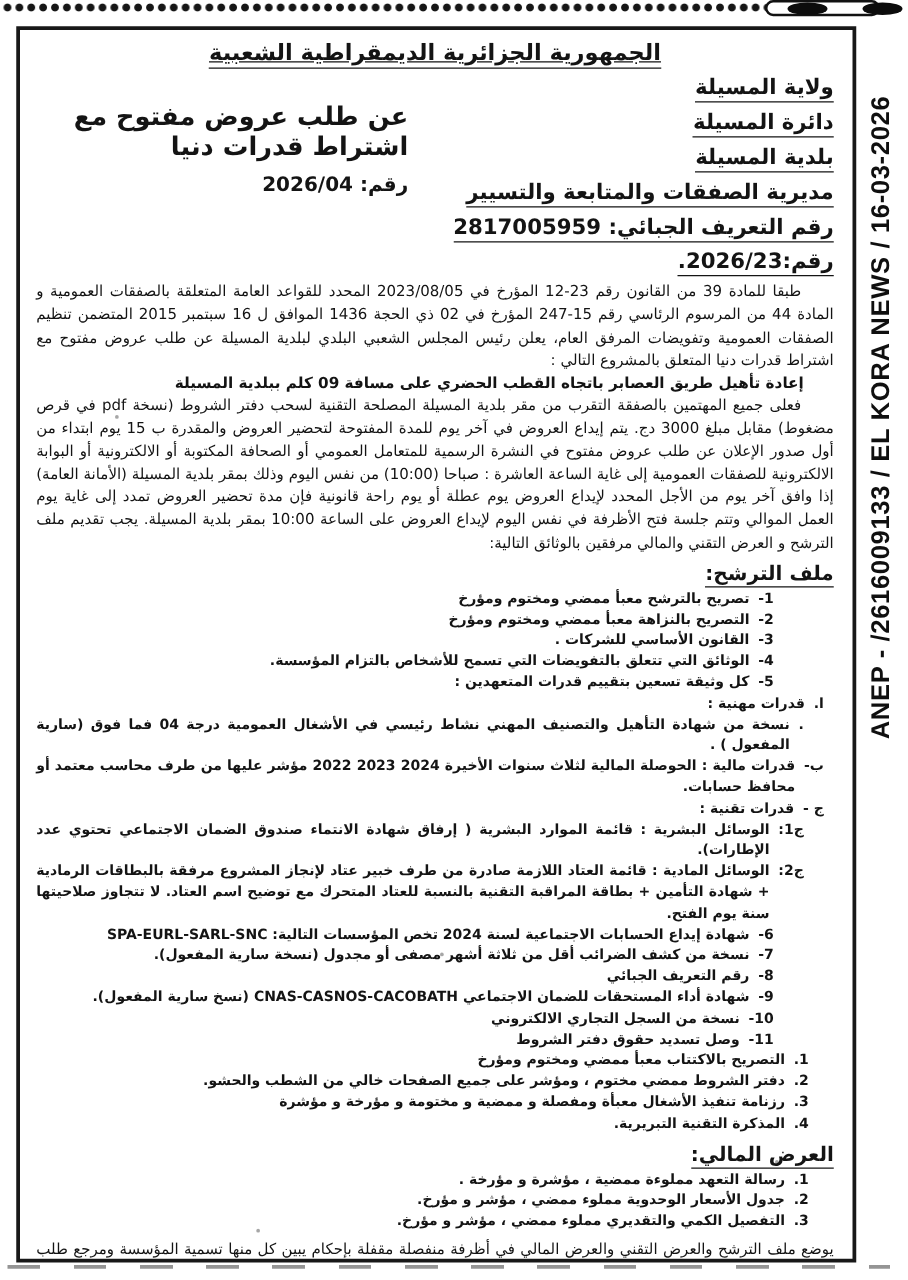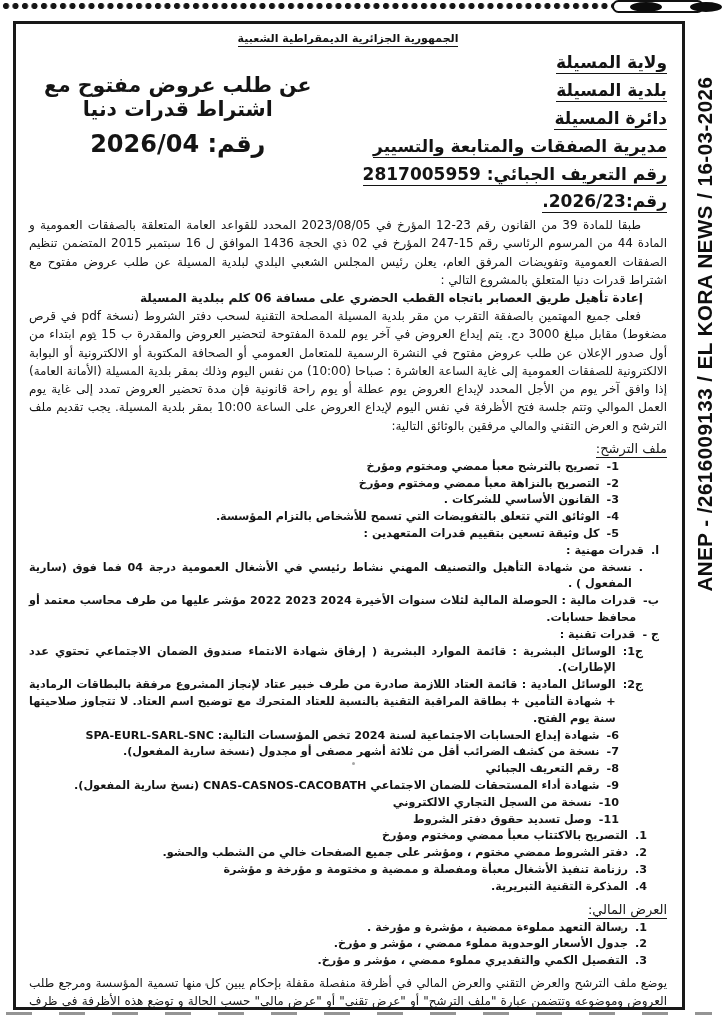--- a/index.html
+++ b/index.html
@@ -37,34 +37,34 @@
     font-family:"Liberation Sans", sans-serif;font-weight:bold;
     font-size:20.5px;letter-spacing:.5px;color:#0f0f0f;
   }
 
   
   .frame{
     position:absolute;left:13px;top:21px;width:672px;height:989px;
     border:3.5px solid #181818;box-sizing:border-box;
     padding:6px 15px 0 13px;direction:rtl;overflow:hidden;
   }
-  .republic{text-align:center;font-size:11px;font-weight:bold;margin:2px 0 4px;}
+  .republic{text-align:center;font-size:18px;font-weight:bold;margin:2px 0 4px;text-decoration:underline;}
   .u{border-bottom:1.8px solid #141414;padding-bottom:1px;}
   .head-row{display:flex;}
   .authority{font-size:17px;font-weight:bold;line-height:1.64;text-align:right;flex:none;}
-  .title-wrap{flex:1;text-align:center;padding-top:24px;padding-right:36px;}
+  .title-wrap{flex:1;padding-top:24px;padding-right:36px;}
   .notice-title{font-size:20.5px;font-weight:bold;}
-  .notice-number{font-size:24px;font-weight:bold;margin-top:9px;}
+  .notice-number{font-size:16px;font-weight:bold;margin-top:9px;}
 
   p.body{font-size:12px;font-weight:normal;line-height:1.52;text-align:justify;margin:0;}
   .indent{text-indent:26px;}
   .mt{margin-top:7px;}
   .project{font-size:12.2px;font-weight:bold;margin:2px 0;text-indent:24px;}
 
-  .sec-heading{font-size:13px;font-weight:normal;margin:6px 0 3px;}
+  .sec-heading{font-size:16px;font-weight:bold;margin:6px 0 3px;}
   .li{display:flex;font-size:11.2px;font-weight:bold;line-height:1.5;text-align:justify;}
   .li .num{flex:none;margin-left:7px;}
   .ind48{padding-right:48px;}
   .ind24{padding-right:24px;}
   .ind20{padding-right:20px;}
   .ind8{padding-right:8px;}
 </style>
 </head>
 <body>
 
@@ -84,35 +84,35 @@
 
 <div class="frame">
 
   <div class="republic">
     <span class="u">الجمهورية الجزائرية الديمقراطية الشعبية</span>
   </div>
 
   <div class="head-row">
     <div class="authority">
       <div><span class="u">ولاية المسيلة</span></div>
+      <div><span class="u">دائرة المسيلة</span></div>
       <div><span class="u">بلدية المسيلة</span></div>
-      <div><span class="u">دائرة المسيلة</span></div>
       <div><span class="u">مديرية الصفقات والمتابعة والتسيير</span></div>
       <div><span class="u">رقم التعريف الجبائي: 2817005959</span></div>
       <div><span class="u">رقم:2026/23.</span></div>
     </div>
     <div class="title-wrap">
       <div class="notice-title">عن طلب عروض مفتوح مع اشتراط قدرات دنيا</div>
       <div class="notice-number">رقم: 2026/04</div>
     </div>
   </div>
 
   <p class="body indent mt">طبقا للمادة 39 من القانون رقم 23-12 المؤرخ في 2023/08/05 المحدد للقواعد العامة المتعلقة بالصفقات العمومية و المادة 44 من المرسوم الرئاسي رقم 15-247 المؤرخ في 02 ذي الحجة 1436 الموافق ل 16 سبتمبر 2015 المتضمن تنظيم الصفقات العمومية وتفويضات المرفق العام، يعلن رئيس المجلس الشعبي البلدي لبلدية المسيلة عن طلب عروض مفتوح مع اشتراط قدرات دنيا المتعلق بالمشروع التالي :</p>
 
-  <div class="project">إعادة تأهيل طريق العصابر باتجاه القطب الحضري على مسافة 06 كلم ببلدية المسيلة</div>
+  <div class="project">إعادة تأهيل طريق العصابر باتجاه القطب الحضري على مسافة 09 كلم ببلدية المسيلة</div>
 
   <p class="body indent">فعلى جميع المهتمين بالصفقة التقرب من مقر بلدية المسيلة المصلحة التقنية لسحب دفتر الشروط (نسخة pdf في قرص مضغوط) مقابل مبلغ 3000 دج. يتم إيداع العروض في آخر يوم للمدة المفتوحة لتحضير العروض والمقدرة ب 15 يوم ابتداء من أول صدور الإعلان عن طلب عروض مفتوح في النشرة الرسمية للمتعامل العمومي أو الصحافة المكتوبة أو الالكترونية أو البوابة الالكترونية للصفقات العمومية إلى غاية الساعة العاشرة : صباحا (10:00) من نفس اليوم وذلك بمقر بلدية المسيلة (الأمانة العامة) إذا وافق آخر يوم من الأجل المحدد لإيداع العروض يوم عطلة أو يوم راحة قانونية فإن مدة تحضير العروض تمدد إلى غاية يوم العمل الموالي وتتم جلسة فتح الأظرفة في نفس اليوم لإيداع العروض على الساعة 10:00 بمقر بلدية المسيلة. يجب تقديم ملف الترشح و العرض التقني والمالي مرفقين بالوثائق التالية:</p>
 
   <div class="sec-heading">
     <span class="u">ملف الترشح:</span>
   </div>
 
   <div class="li ind48">
       <span class="num">1-</span>
       <span class="txt">تصريح بالترشح معبأ ممضي ومختوم ومؤرخ</span>

